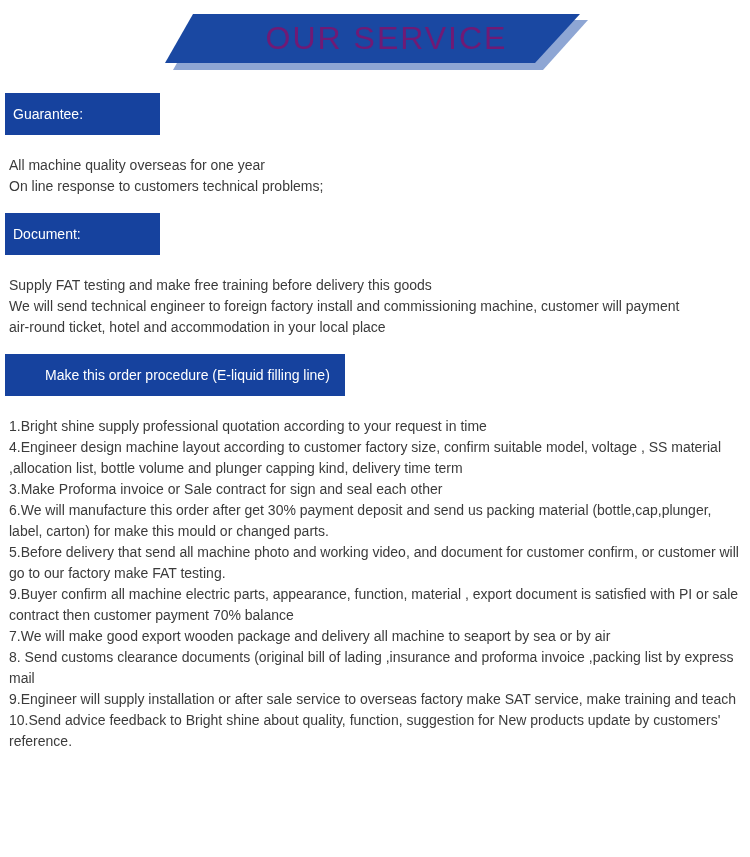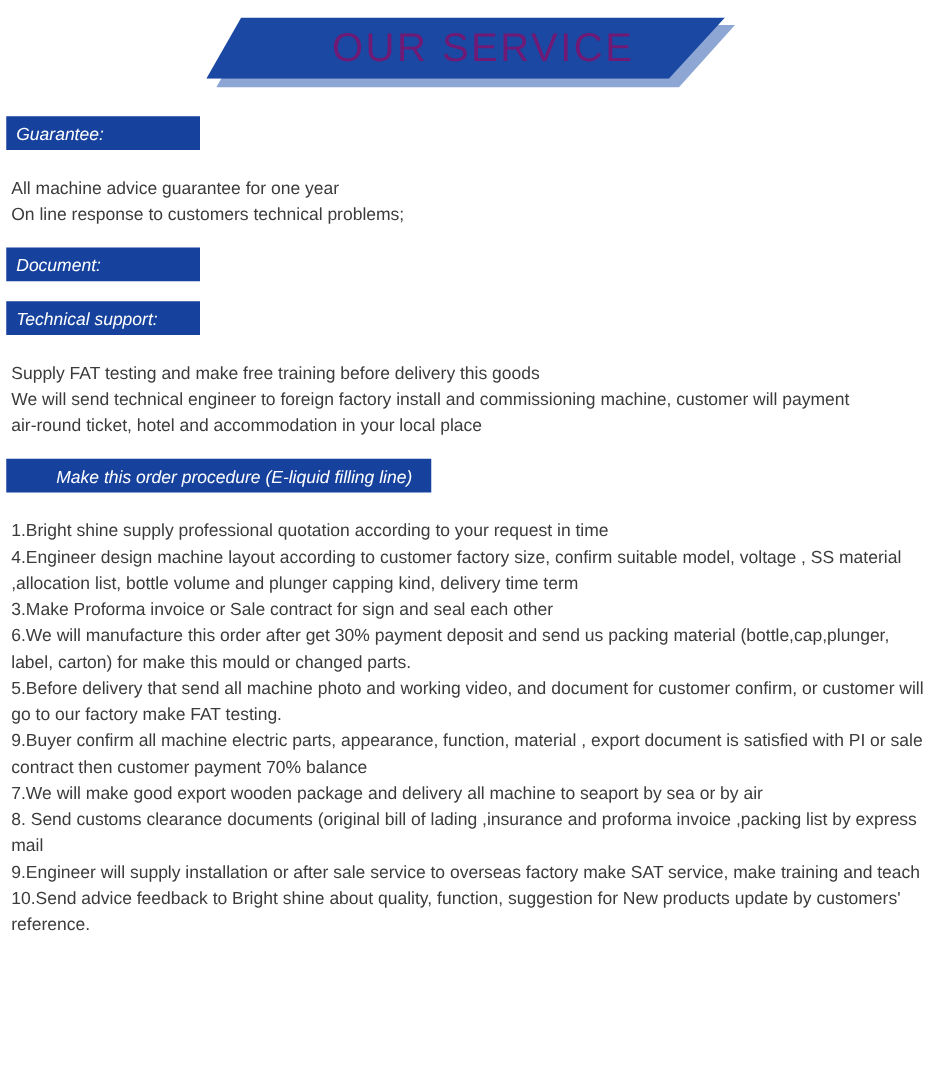--- a/index.html
+++ b/index.html
@@ -50,29 +50,28 @@
     white-space:nowrap;
   }
   
   .content{
     width:750px;
   }
   .section-header{
     margin-left:5px;
     margin-top:16px;
     width:155px;
-    height:27px;
+    height:42px;
     background:var(--header-blue);
     color:#ffffff;
     font-size:14px;
     display:flex;
     align-items:center;
     padding-left:8px;
     white-space:nowrap;
-    font-style:italic;
   }
   .section:first-child .section-header{
     margin-top:0;
   }
   .section-header.wide{
     width:340px;
     padding-left:40px;
   }
   .section-body{
     margin-left:9px;
@@ -91,32 +90,31 @@
 <div class="banner-wrap">
   <div class="banner-shadow"></div>
   <div class="banner-main"></div>
   <div class="banner-title">OUR SERVICE</div>
 </div>
 
 <div class="content">
   <div class="section">
     <div class="section-header">Guarantee:</div>
     <div class="section-body">
-  <div class="text-line">All machine advice guarantee for one year</div>
+  <div class="text-line">All machine quality overseas for one year</div>
 
   <div class="text-line">On line response to customers technical problems;</div>
 </div>
   </div>
 
   <div class="section">
     <div class="section-header">Document:</div>
   </div>
 
   <div class="section">
-    <div class="section-header">Technical support:</div>
     <div class="section-body">
   <div class="text-line">Supply FAT testing and make free training before delivery this goods</div>
 
   <div class="text-line">We will send technical engineer to foreign factory install and commissioning machine, customer will payment</div>
 
   <div class="text-line">air-round ticket, hotel and accommodation in your local place</div>
 </div>
   </div>
 
   <div class="section">

